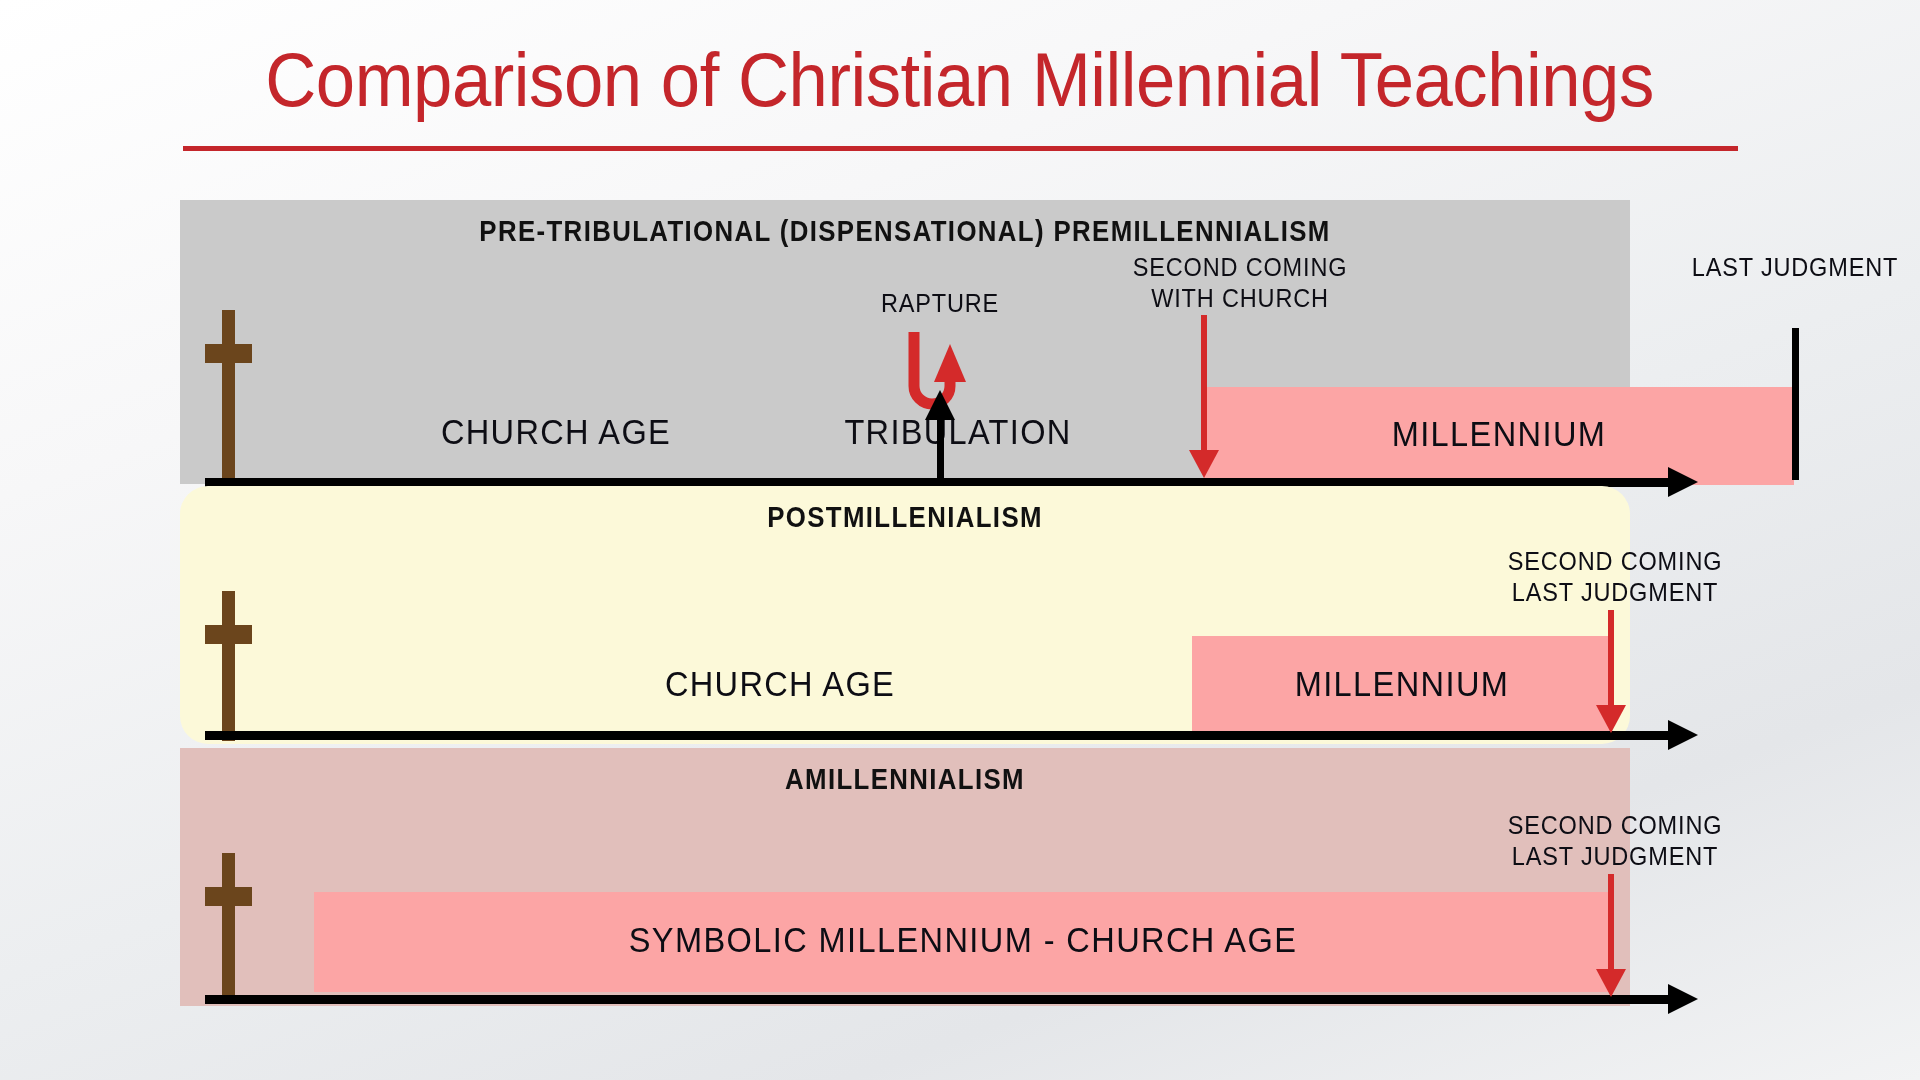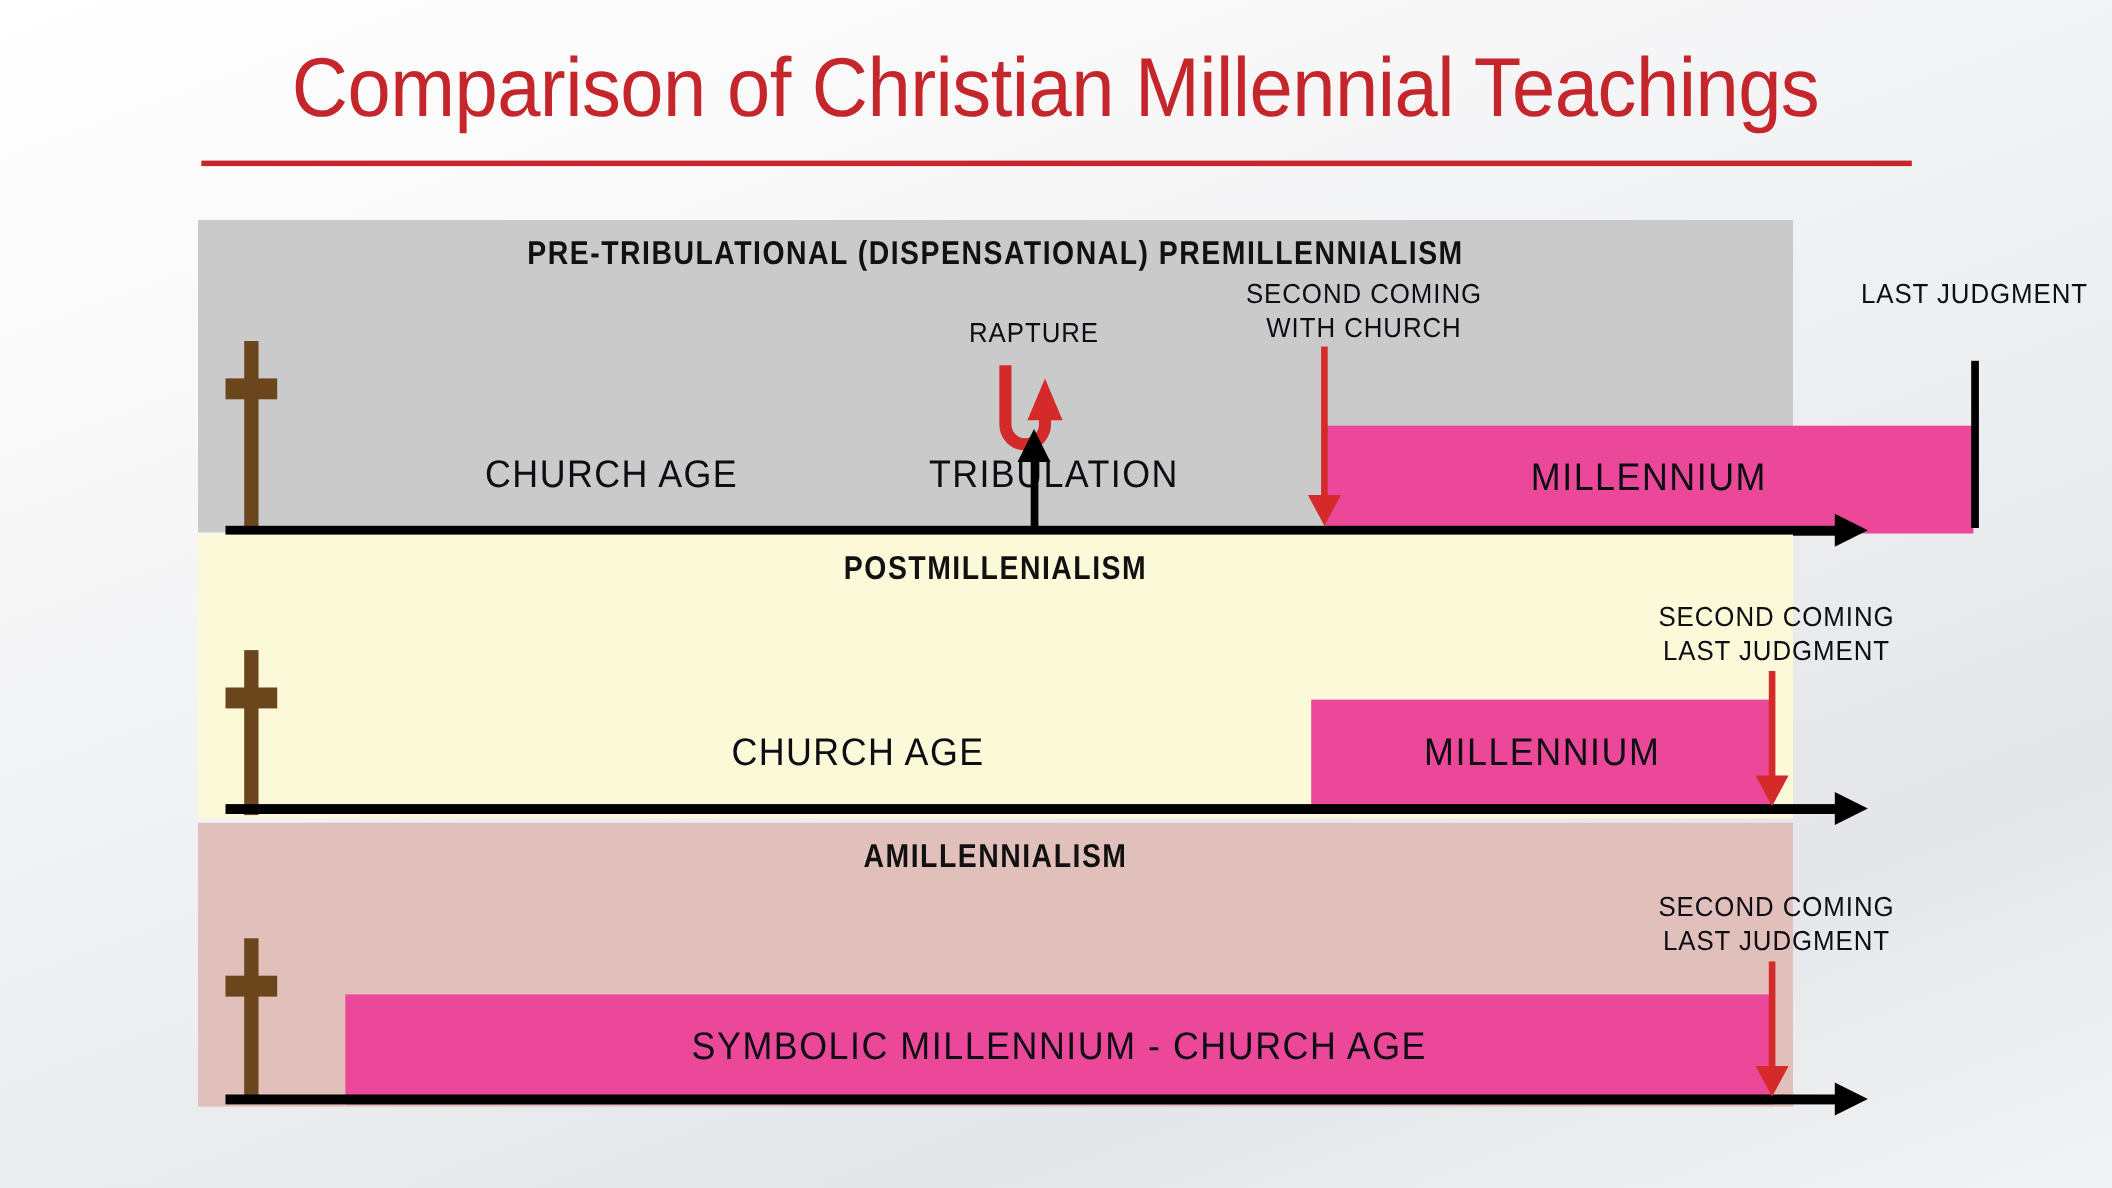--- a/index.html
+++ b/index.html
@@ -44,21 +44,21 @@
     background: #C4262B;
   }
 
   
   .panel {
     position: absolute;
     left: 180px;
     width: 1450px;
   }
   #panel-pretrib { top: 200px;  height: 284px; background: #CACACA; }
-  #panel-post    { top: 486px;  height: 258px; background: #FCF9D9; }
+  #panel-post    { top: 486px;  height: 258px; background: #FCF9D9; border-radius: 28px; }
   #panel-amil    { top: 748px;  height: 258px; background: #E1BFBB; }
 
   .panel-heading {
     position: absolute;
     left: 0; right: 0;
     text-align: center;
     font-family: "Liberation Sans", sans-serif;
     font-weight: bold;
     font-size: 30px;
     letter-spacing: 1.6px;
@@ -98,21 +98,21 @@
   .cross .hbar {
     position: absolute;
     left: 0; top: 34px;
     width: 47px; height: 19px;
     background: #6B451C;
   }
 
   
   .mbar {
     position: absolute;
-    background: #ec4899;
+    background: #fca5a5;
   }
   .mbar-label {
     position: absolute;
     left: 0; right: 0;
     text-align: center;
     font-family: "Liberation Sans", sans-serif;
     font-size: 35px;
     font-weight: 400;
     color: #0D0D14;
     letter-spacing: 1.5px;
@@ -263,21 +263,21 @@
   </div>
   <div class="red-arrow-stem" style="left:1428px; top:124px; height:96px;"></div>
   <div class="red-arrow-head" style="left:1416px; top:219px;"></div>
 
 </div>
 
 <div id="panel-amil" class="panel">
 
   <div class="panel-heading">AMILLENNIALISM</div>
 
-  <div class="mbar" style="left:134px; top:156px; width:1298px; height:100px;text-decoration:underline;">
+  <div class="mbar" style="left:134px; top:144px; width:1298px; height:100px;text-decoration:underline;">
     <div class="mbar-label" style="top:28px;">SYMBOLIC MILLENNIUM - CHURCH AGE</div>
   </div>
 
   <div class="cross" style="left:25px; top:105px; width:47px; height:150px; z-index:3;">
     <div class="vbar"></div>
     <div class="hbar"></div>
   </div>
 
   <div class="axis-line" style="left:25px; top:247px; width:1465px; z-index:4;"></div>
   <div class="axis-head" style="left:1488px; top:236px; z-index:4;"></div>

